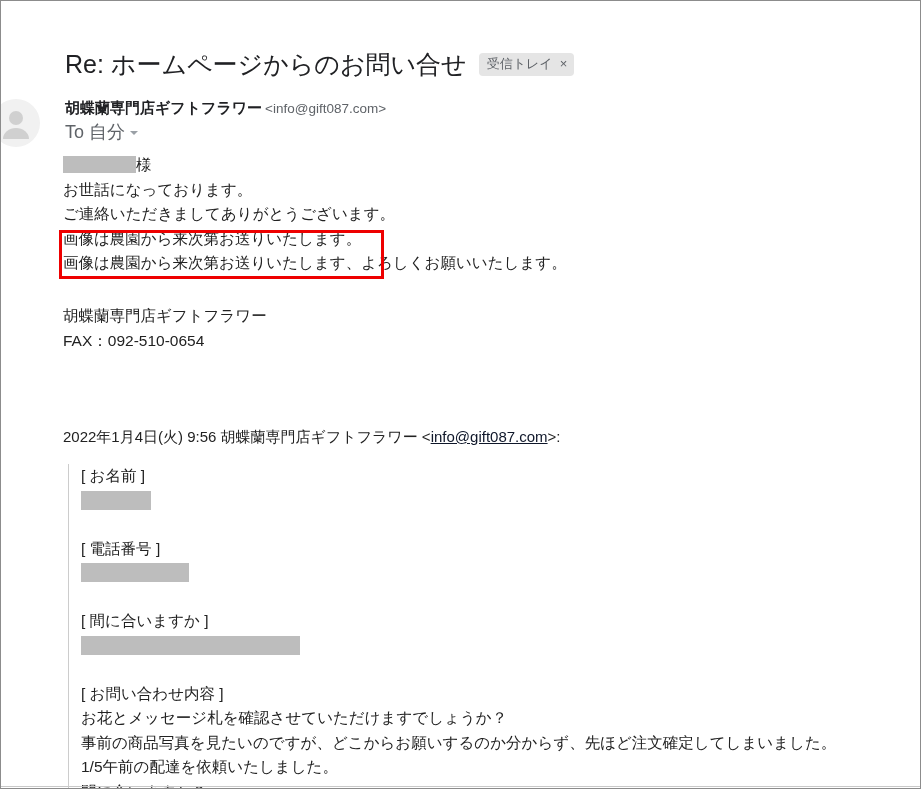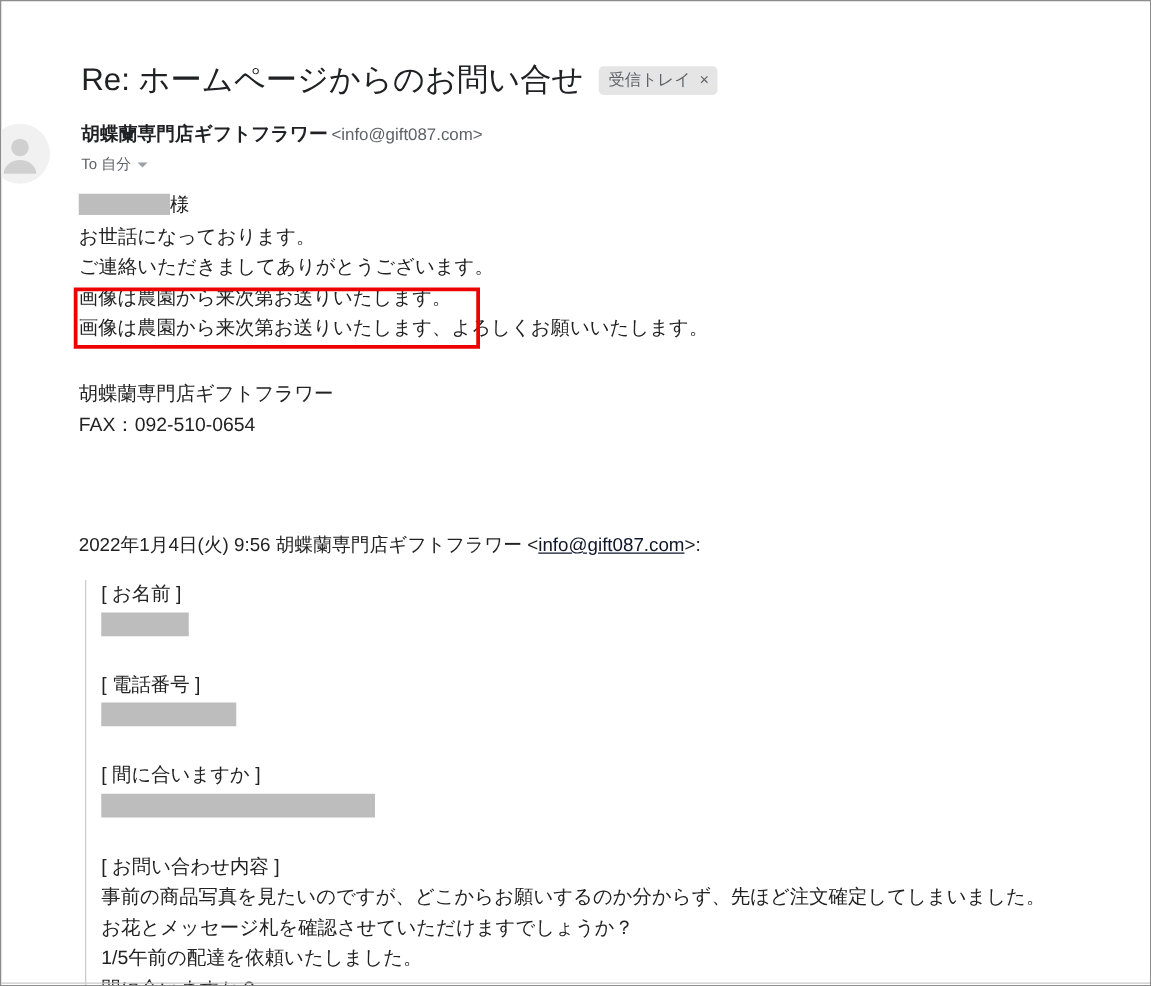--- a/index.html
+++ b/index.html
@@ -87,21 +87,21 @@
     color: #202124;
     font-size: 15px;
   }
   .sender-email {
     color: #5f6368;
     font-size: 13.5px;
     margin-left: 3px;
   }
   .recipient-line {
     margin-top: 4px;
-    font-size: 12px;
+    font-size: 18px;
     line-height: 18px;
     color: #5f6368;
     white-space: nowrap;
   }
   .caret {
     display: inline-block;
     margin-left: 5px;
     width: 0;
     height: 0;
     border-left: 4px solid transparent;
@@ -251,21 +251,21 @@
     <div class="q-label">[ お名前  ]</div>
     <div class="q-value"><span class="redaction red-w1"></span></div>
     <div class="q-gap"></div>
     <div class="q-label">[ 電話番号  ]</div>
     <div class="q-value"><span class="redaction red-w2"></span></div>
     <div class="q-gap"></div>
     <div class="q-label">[ 間に合いますか ]</div>
     <div class="q-value"><span class="redaction red-w3"></span></div>
     <div class="q-gap"></div>
     <div class="q-label">[ お問い合わせ内容 ]</div>
+    <div class="q-text">お花とメッセージ札を確認させていただけますでしょうか？</div>
     <div class="q-text">事前の商品写真を見たいのですが、どこからお願いするのか分からず、先ほど注文確定してしまいました。</div>
-    <div class="q-text">お花とメッセージ札を確認させていただけますでしょうか？</div>
     <div class="q-text">1/5午前の配達を依頼いたしました。</div>
     <div class="q-text">間に合いますか？</div>
   </div>
 
   <div class="bottom-rule"></div>
 
 </div>
 
 </body></html>

